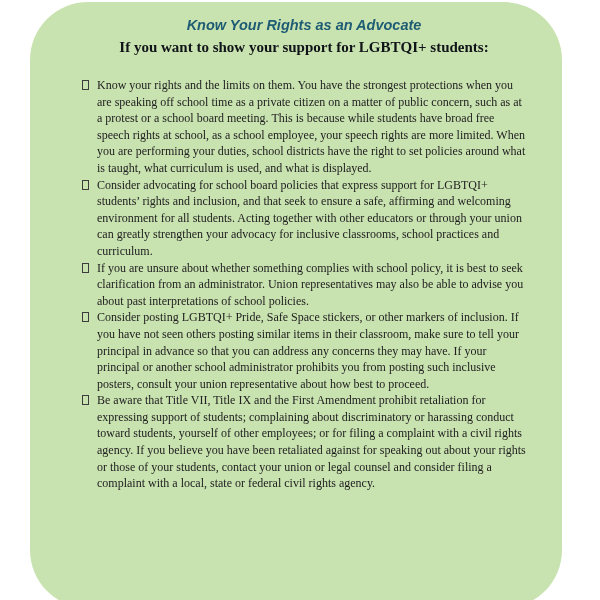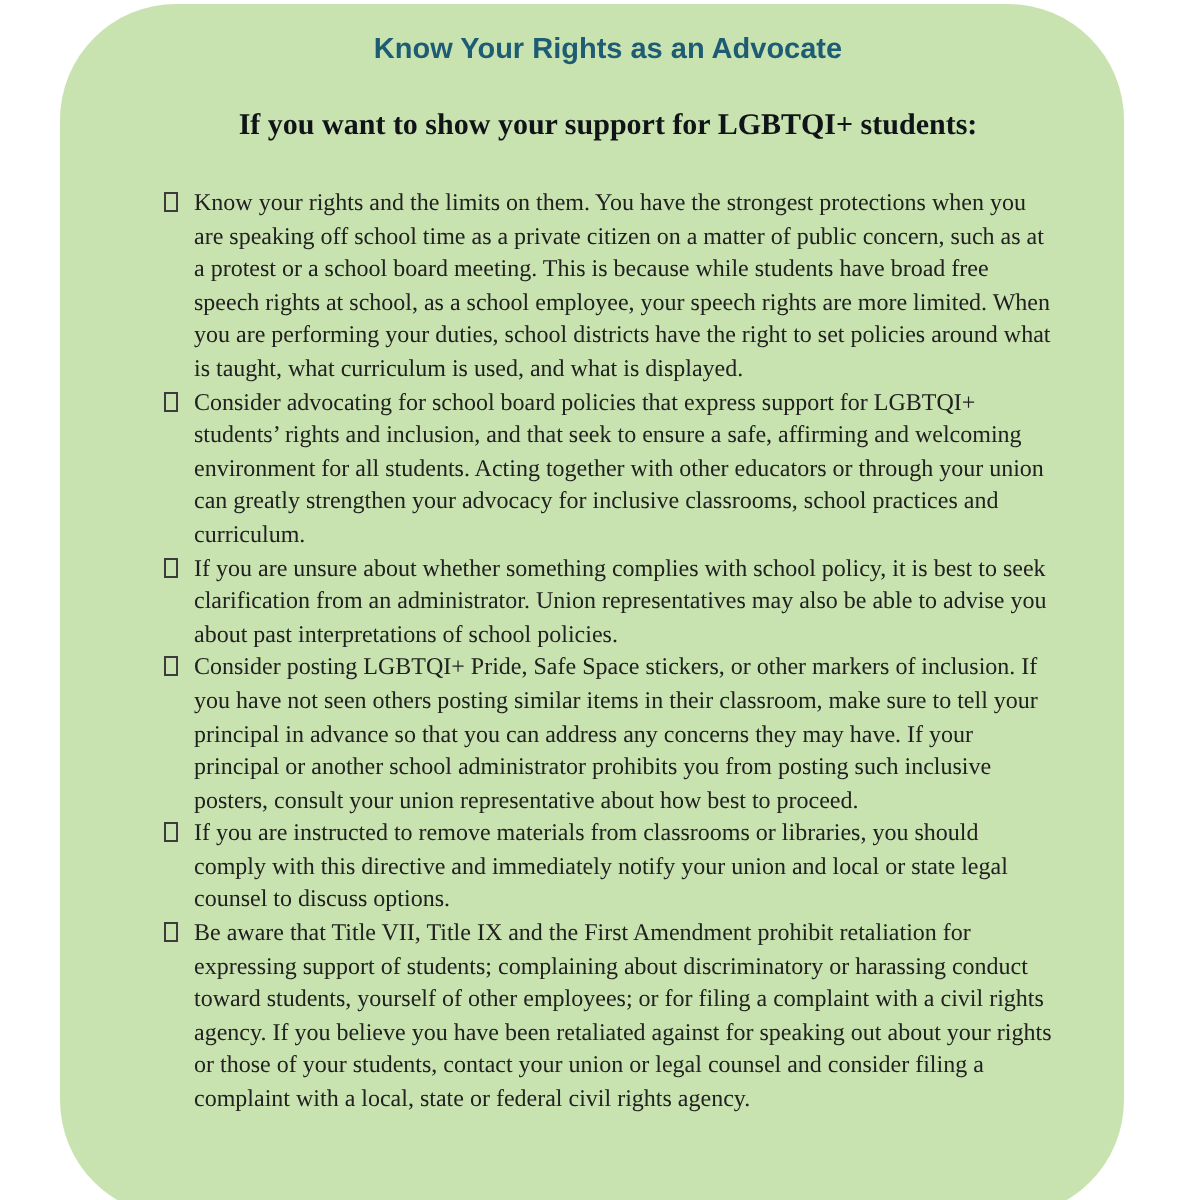--- a/index.html
+++ b/index.html
@@ -29,29 +29,30 @@
     padding:13px 36px 0 52px;
   }
   .title{
     font-family:"Liberation Sans", sans-serif;
     font-weight:bold;
     font-size:14.5px;
     line-height:17px;
     color:var(--title-color);
     text-align:center;
     margin-top:2px;
+    font-style:italic;
   }
   .subtitle{
     font-family:"Liberation Serif", serif;
     font-weight:bold;
     font-size:15px;
     line-height:18px;
     color:var(--subtitle-color);
     text-align:center;
-    margin-top:20px;
+    margin-top:4px;
   }
   .list{
     margin-top:21px;
     width:444px;
   }
   .item{
     display:flex;
     align-items:flex-start;
   }
   .bullet-box{
@@ -88,20 +89,16 @@
     <div class="item">
       <span class="bullet-box"></span>
       <span class="item-text">If you are unsure about whether something complies with school policy, it is best to seek clarification from an administrator. Union representatives may also be able to advise you about past interpretations of school policies.</span>
     </div>
     <div class="item">
       <span class="bullet-box"></span>
       <span class="item-text">Consider posting LGBTQI+ Pride, Safe Space stickers, or other markers of inclusion. If you have not seen others posting similar items in their classroom, make sure to tell your principal in advance so that you can address any concerns they may have. If your principal or another school administrator prohibits you from posting such inclusive posters, consult your union representative about how best to proceed.</span>
     </div>
     <div class="item">
       <span class="bullet-box"></span>
-      <span class="item-text">If you are instructed to remove materials from classrooms or libraries, you should comply with this directive and immediately notify your union and local or state legal counsel to discuss options.</span>
-    </div>
-    <div class="item">
-      <span class="bullet-box"></span>
       <span class="item-text">Be aware that Title VII, Title IX and the First Amendment prohibit retaliation for expressing support of students; complaining about discriminatory or harassing conduct toward students, yourself of other employees; or for filing a complaint with a civil rights agency. If you believe you have been retaliated against for speaking out about your rights or those of your students, contact your union or legal counsel and consider filing a complaint with a local, state or federal civil rights agency.</span>
     </div>
   </div>
 </div>
 
 </body></html>

